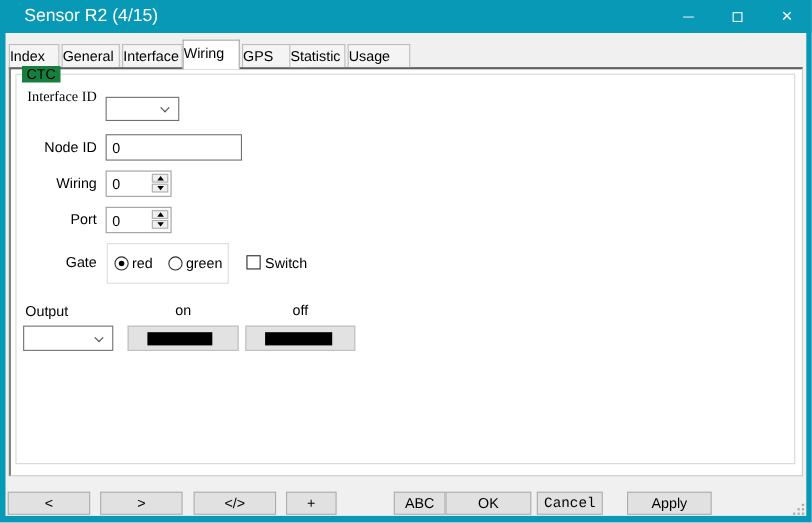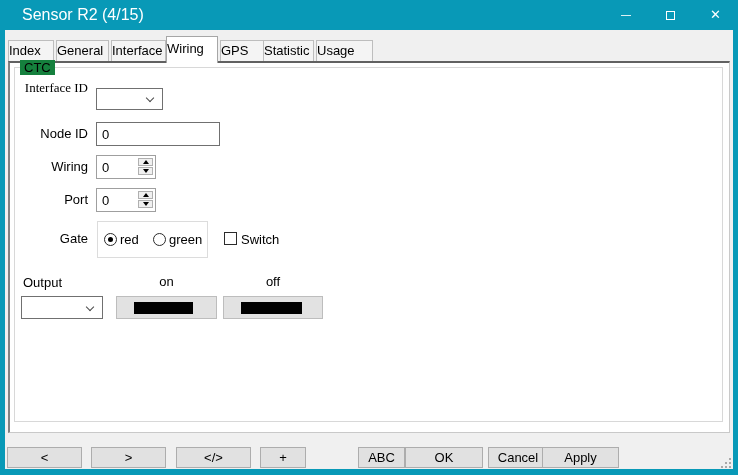--- a/index.html
+++ b/index.html
@@ -71,22 +71,22 @@
     position:absolute; top:447px; height:21px; background:#e1e1e1; border:1px solid #adadad;
     font-family:inherit; font-size:13px; line-height:17px; text-align:center; padding:0; cursor:default;
   }
   .btn.default { border:2px solid #1565c0; }
   #btn-prev   { left:7px;   width:75px; }
   #btn-next   { left:91px;  width:75px; }
   #btn-code   { left:176px; width:75px; }
   #btn-plus   { left:260px; width:46px; }
   #btn-abc    { left:316px; width:47px;margin-left:42px; }
   #btn-ok     { left:405px; width:78px; }
-  #btn-cancel { left:488px; width:60px; }
-  #btn-apply  { left:542px; width:77px; }
+  #btn-cancel { left:488px; width:60px;font-family:Liberation Mono, monospace; }
+  #btn-apply  { left:570px; width:77px; }
   #btn-help   { left:652px; width:77px; }
   
   .grip { position:absolute; right:5px; bottom:5px; width:12px; height:12px; z-index:6; }
   .grip span {
     position:absolute; left:0; top:0; width:2px; height:2px; background:transparent;
     box-shadow: 8px 0 0 #a9a9a9, 4px 4px 0 #a9a9a9, 8px 4px 0 #a9a9a9, 0 8px 0 #a9a9a9, 4px 8px 0 #a9a9a9, 8px 8px 0 #a9a9a9;
   }
 </style>
 </head>
 <body>

